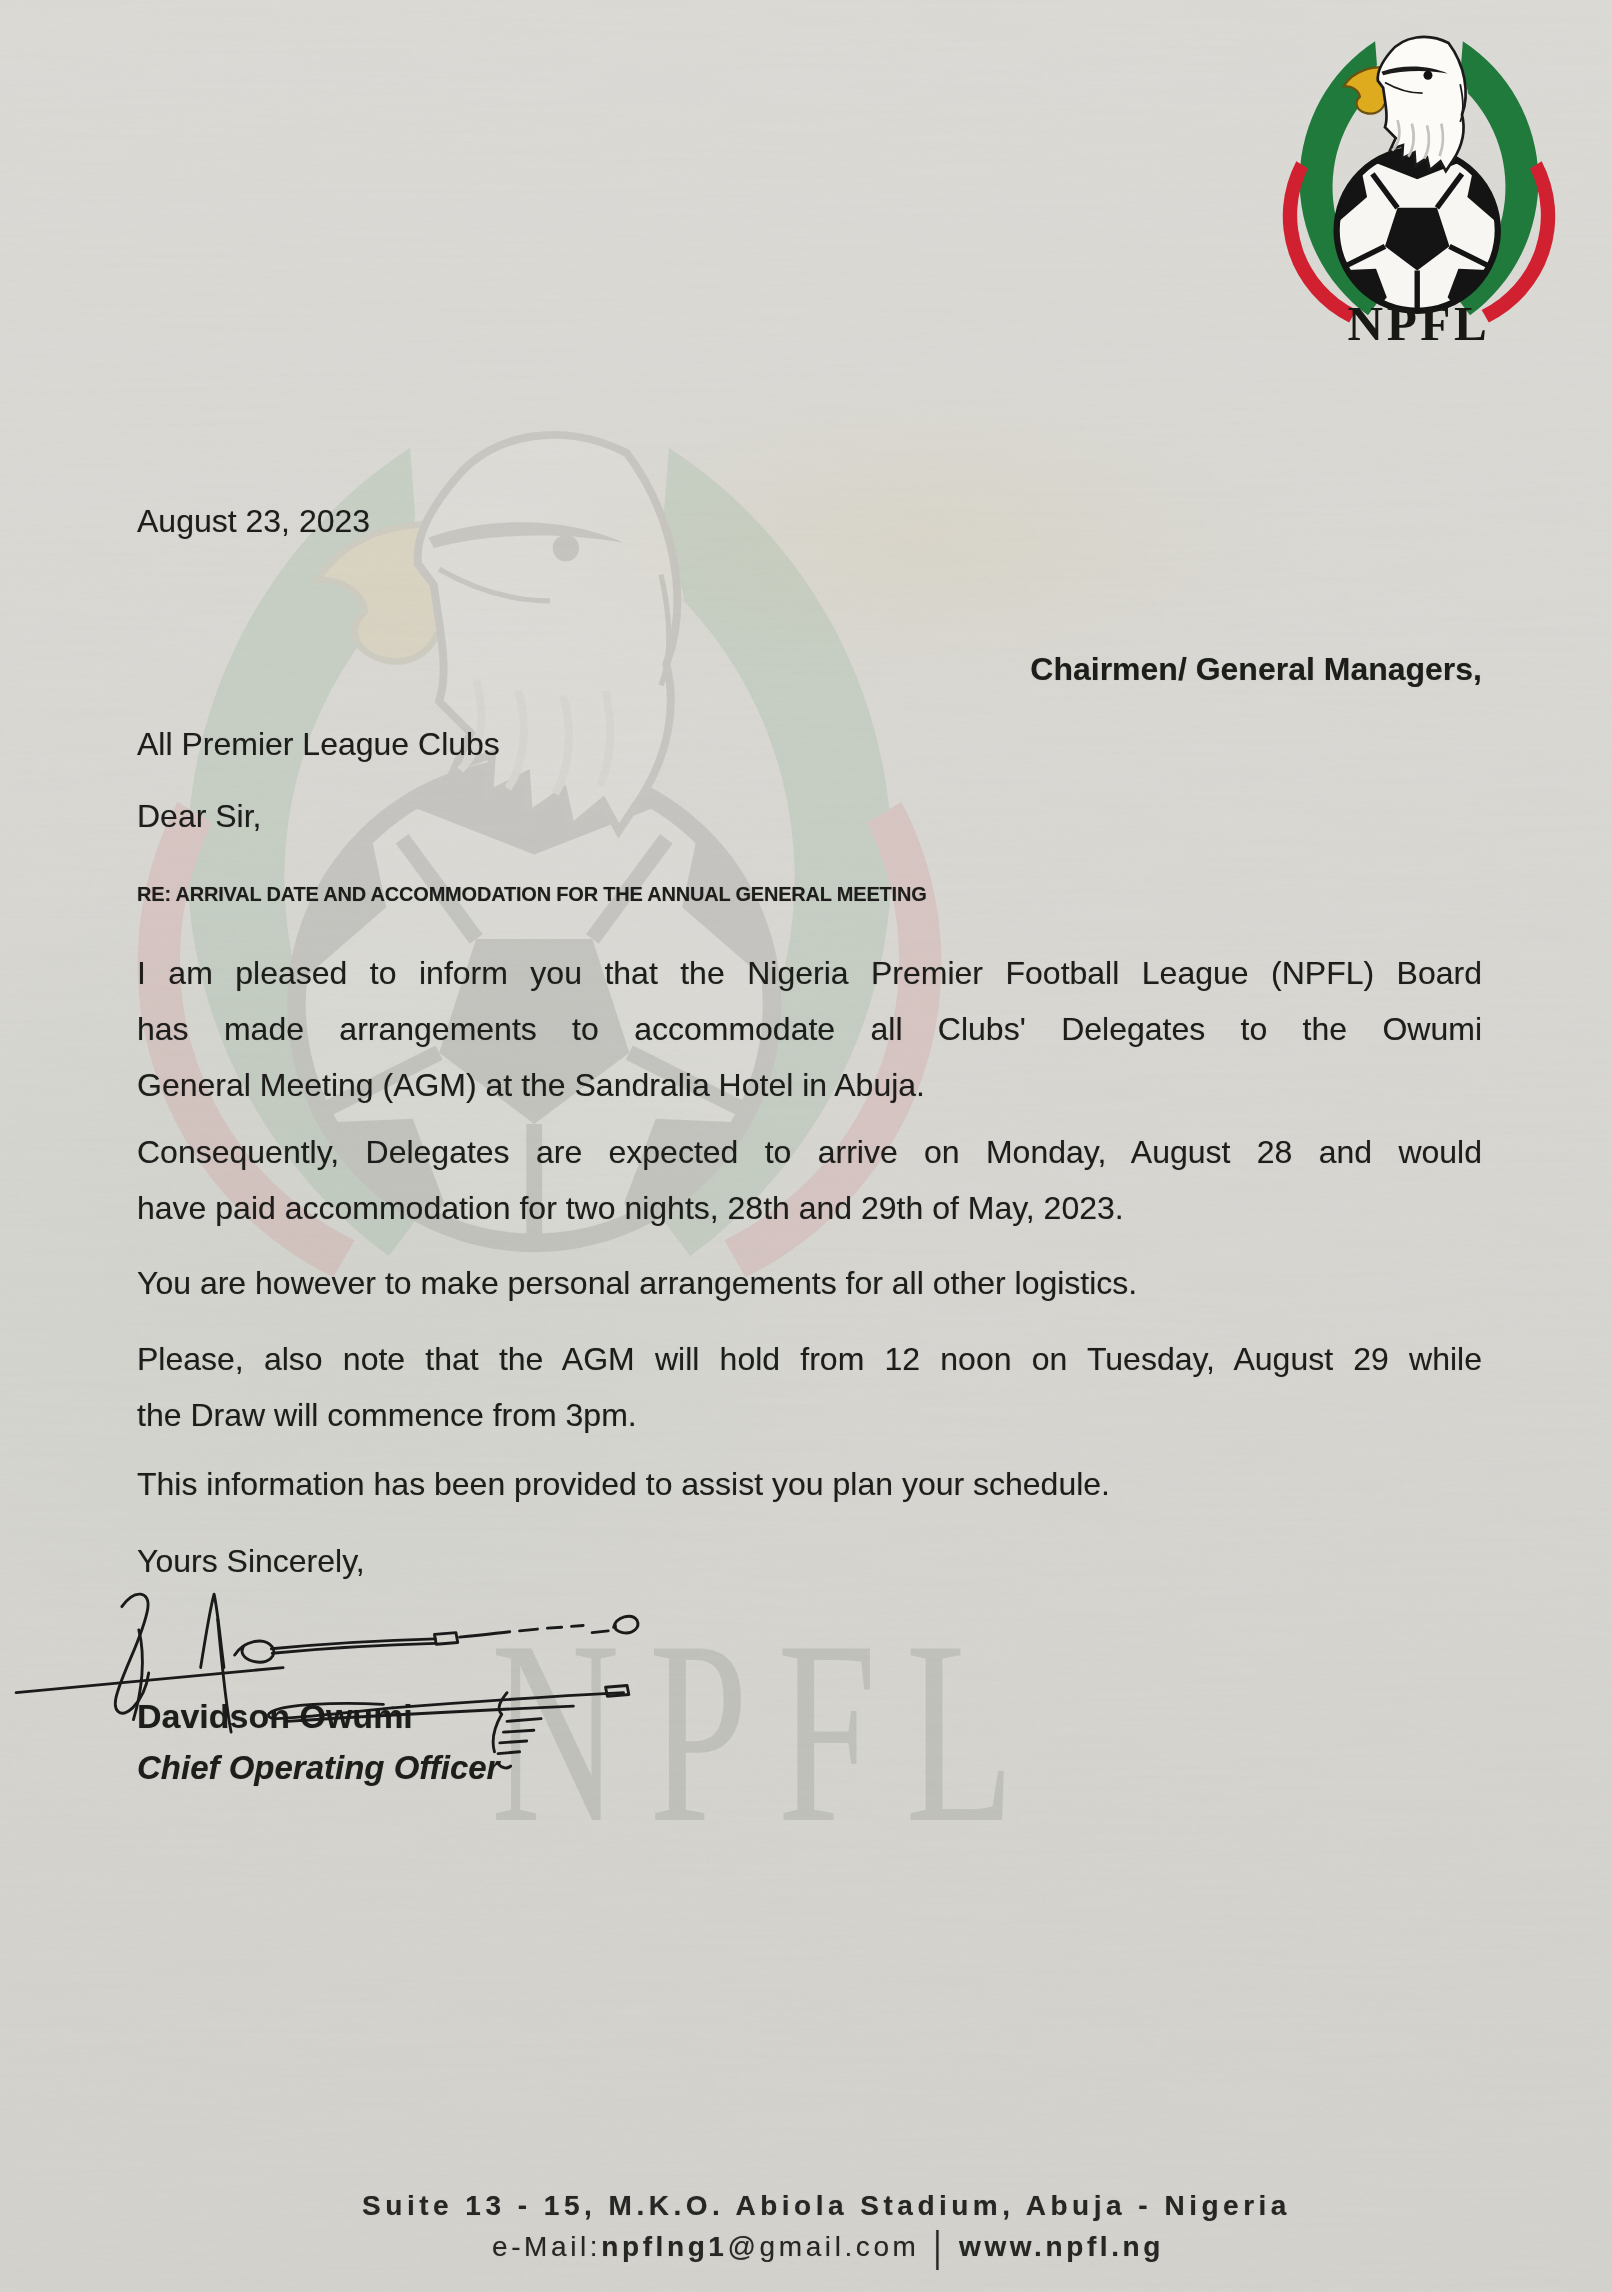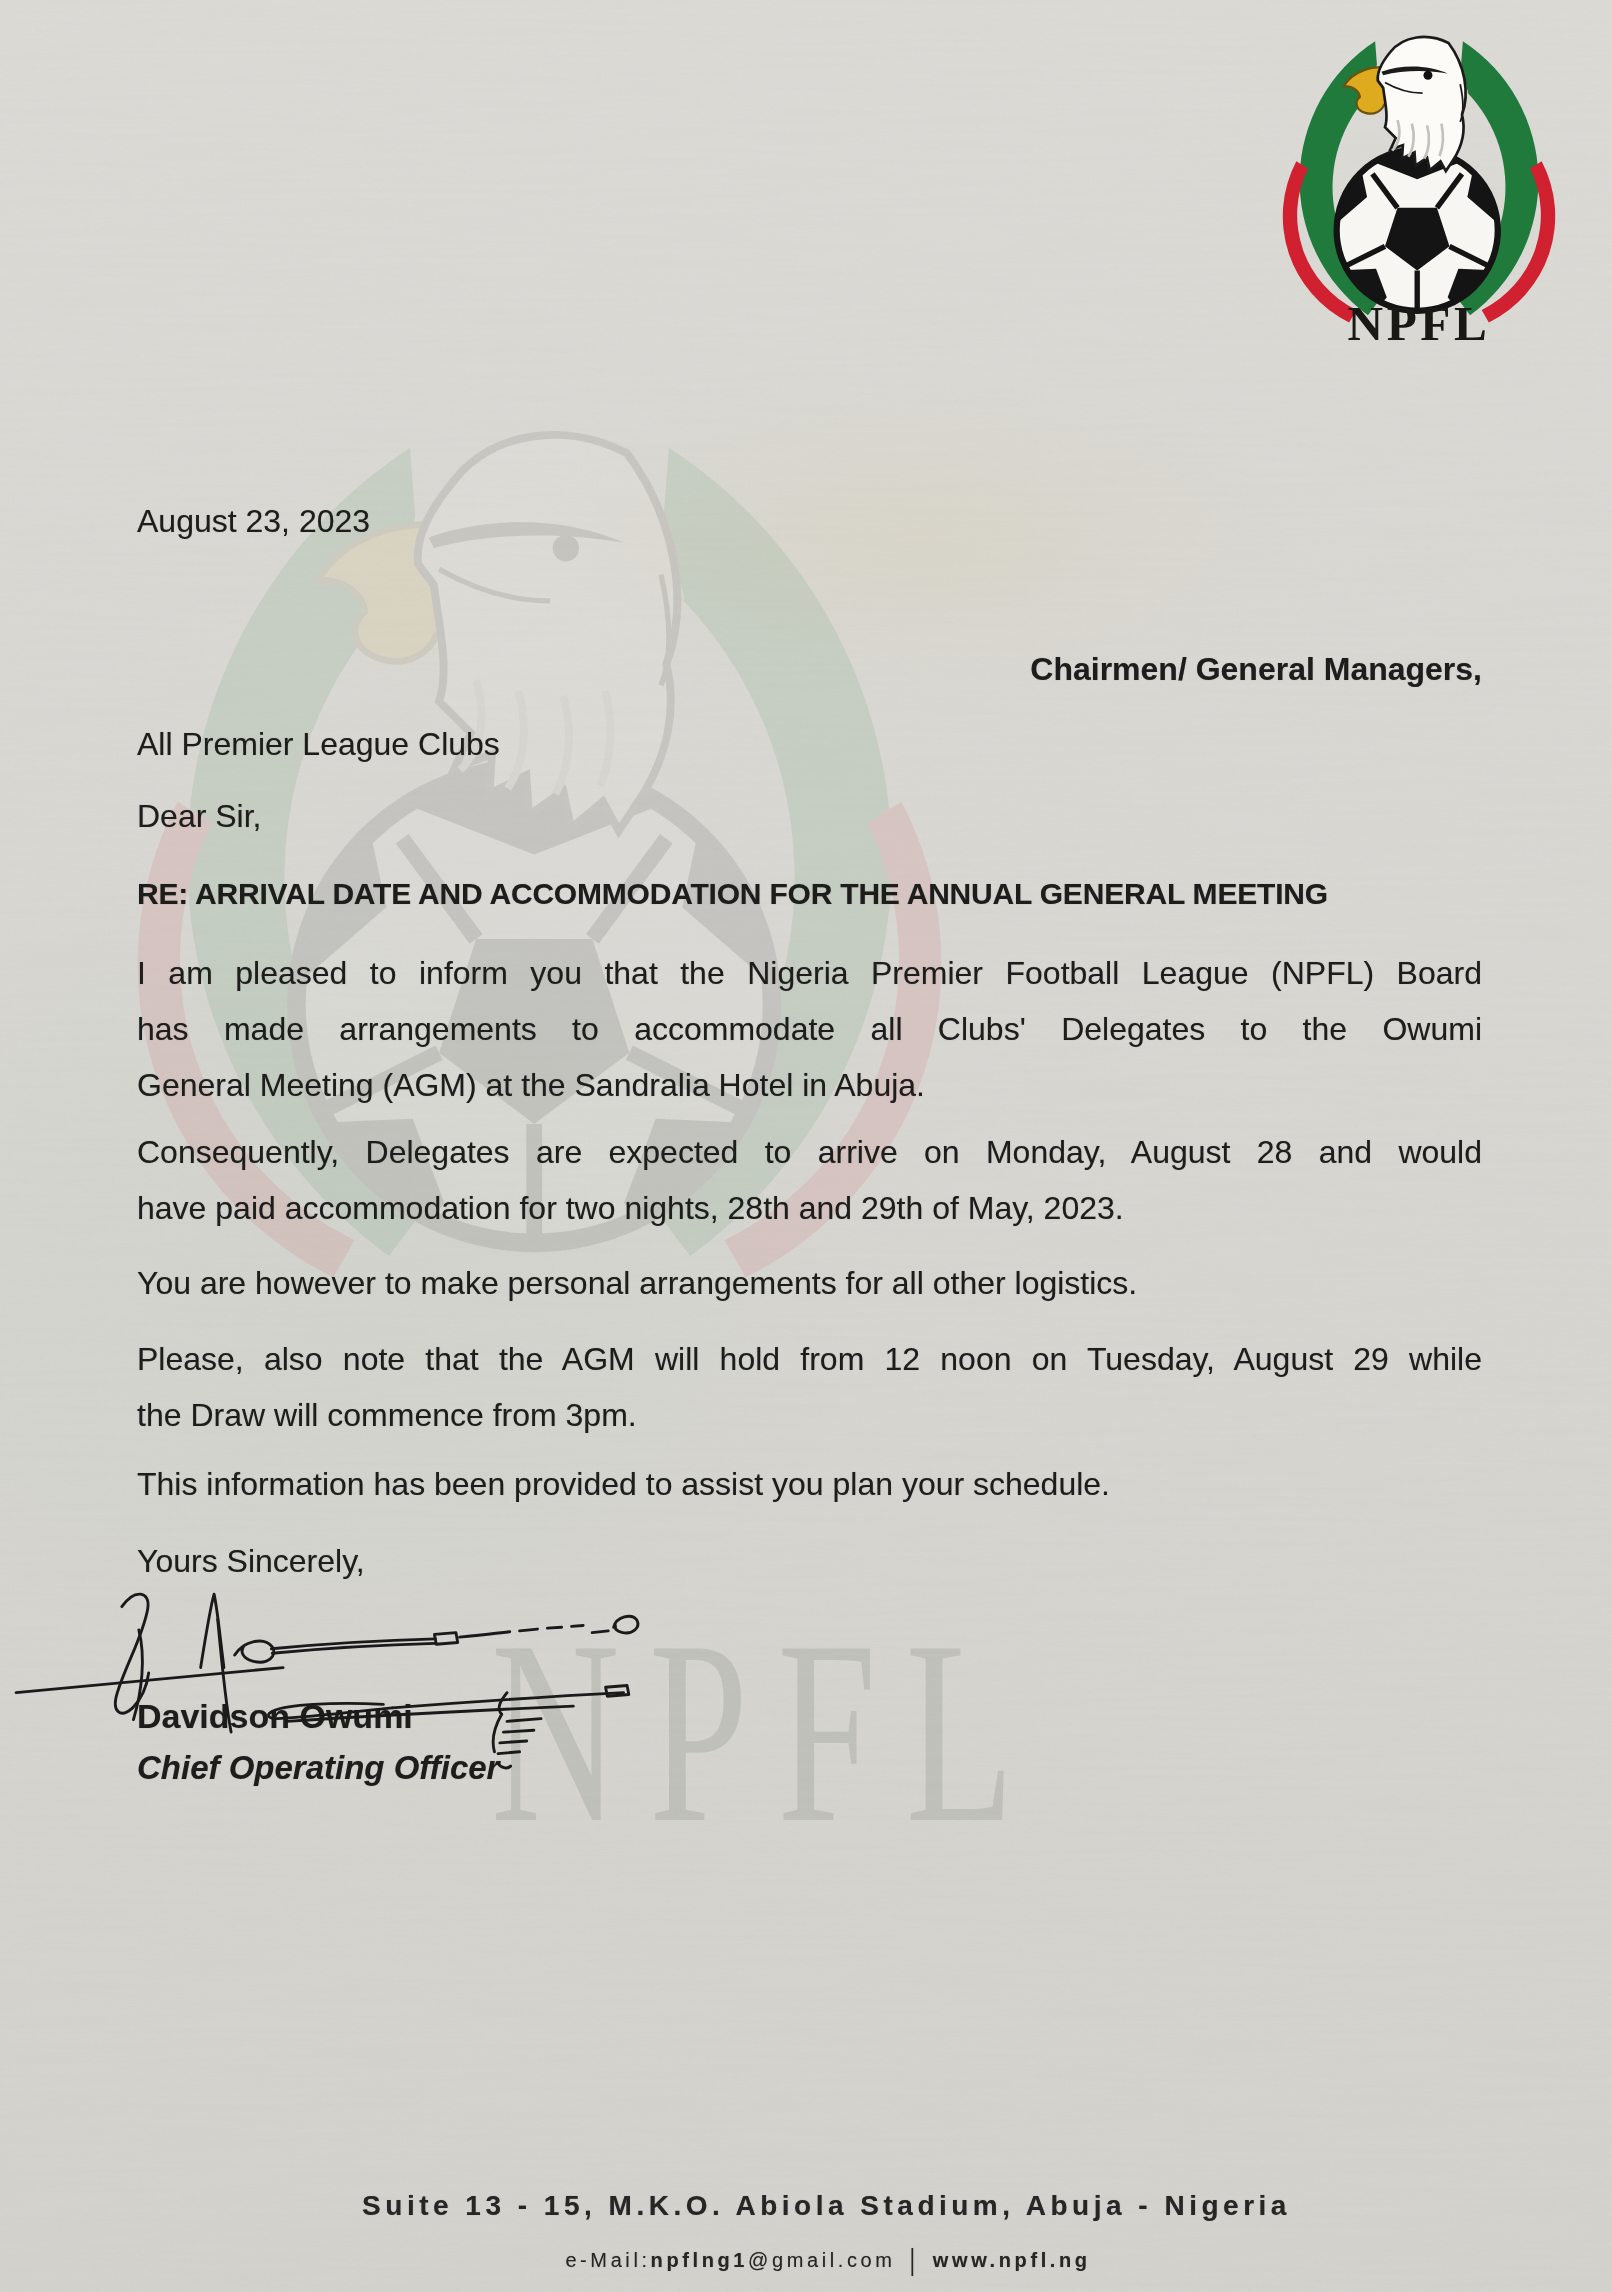--- a/index.html
+++ b/index.html
@@ -42,35 +42,35 @@
     letter-spacing:4px;fill:#181815;
   }
   
   .blk{position:absolute;left:137px;width:1345px;z-index:4;color:#1d1d1b;
        font-size:32px;line-height:56px;
        text-shadow:0 0 0.9px rgba(30,30,28,0.35);}
   .date{top:493px;}
   .rcpt1{top:641px;font-weight:700;text-align:right;}
   .rcpt2{top:716px;}
   .salut{top:788px;}
-  .subject{top:866px;font-weight:700;font-size:30px;letter-spacing:-0.2px;white-space:nowrap;}
+  .subject{top:866px;font-weight:700;font-size:20px;letter-spacing:-0.2px;white-space:nowrap;}
   .para .line{text-align:justify;text-align-last:justify;}
   .para .line.last{text-align-last:left;}
   .p1{top:945px;} .p2{top:1124px;} .p3{top:1255px;} .p4{top:1331px;} .p5{top:1456px;}
   .closing{top:1533px;}
   .sig-name{top:1695px;font-weight:700;font-size:34px;line-height:43px;}
   .sig-title{top:1746px;font-weight:700;font-style:italic;font-size:33px;line-height:43px;}
   
   .signature{position:absolute;left:7.2px;top:1578px;width:708px;height:215px;z-index:5;}
   .signature path{fill:none;stroke:#1a1a1a;stroke-width:3.2;stroke-linecap:round;stroke-linejoin:round;}
   
   .footer{position:absolute;left:0;right:0;top:2186px;z-index:4;text-align:center;color:#262624;
           text-shadow:0 0 0.9px rgba(30,30,28,0.35);}
   .f1{font-size:28px;font-weight:700;letter-spacing:4.5px;line-height:39px;padding-left:40px;}
-  .f2{font-size:20px;letter-spacing:3.6px;line-height:39px;margin-top:16px;font-weight:400;padding-left:43px;}
+  .f2{font-size:28px;letter-spacing:3.6px;line-height:39px;margin-top:2px;font-weight:400;padding-left:43px;}
   .f2 .b{font-weight:700;}
   .f2 .sep{display:inline-block;transform:scaleY(1.5);font-weight:400;margin:0 14.3px;}
 </style>
 </head>
 <body>
 
 <svg width="0" height="0" style="position:absolute" aria-hidden="true">
   <defs>
     <symbol id="crest-emblem" viewBox="0 0 400 335">
 

